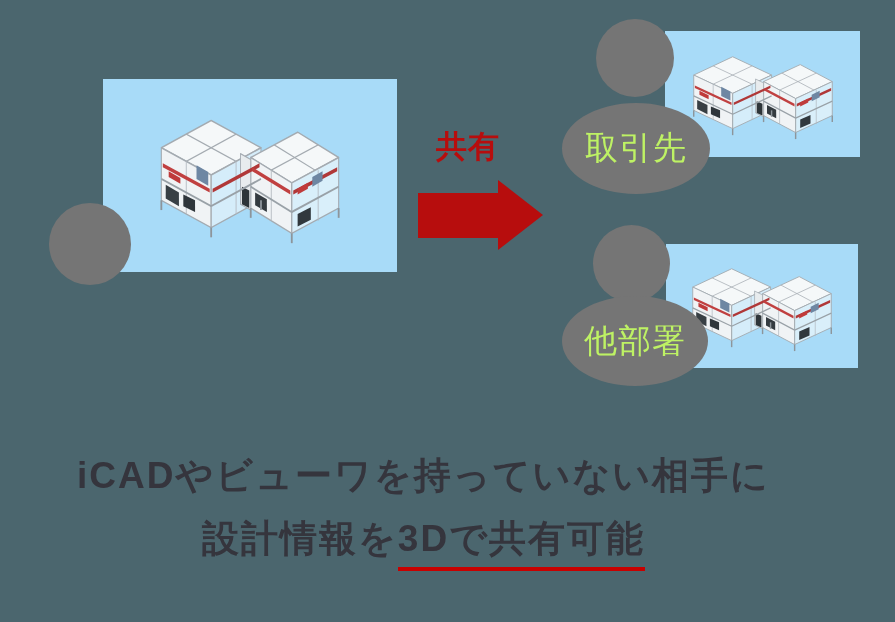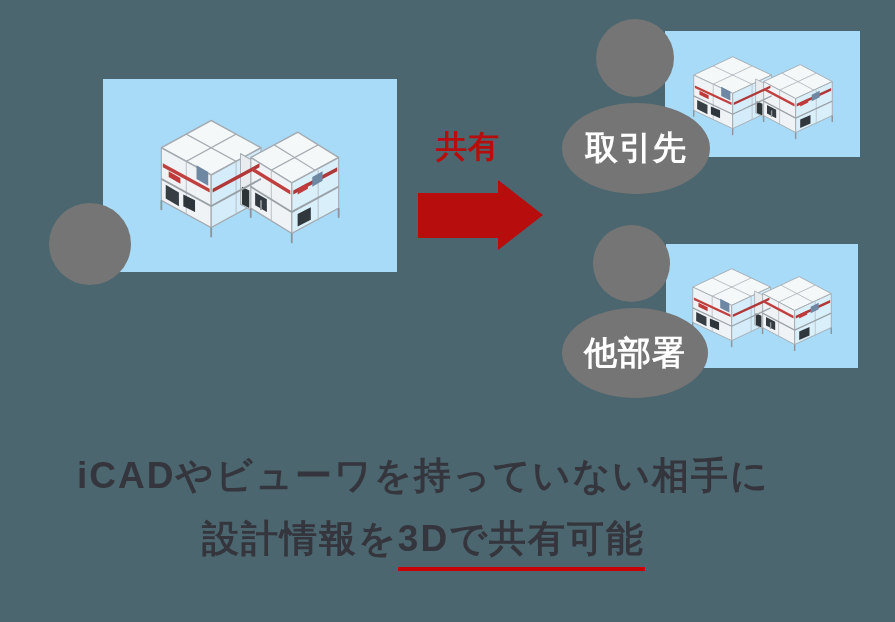--- a/index.html
+++ b/index.html
@@ -21,23 +21,23 @@
   .person-head{position:absolute;background:var(--person-gray);border-radius:50%;z-index:2;}
   .person-body{
     position:absolute;background:var(--person-gray);border-radius:50%;z-index:2;
     display:flex;align-items:center;justify-content:center;
   }
   .head-designer{left:49px;top:203px;width:82px;height:82px;}
   .body-designer{left:15px;top:287px;width:148px;height:89px;}
   .head-partner{left:596px;top:19px;width:78px;height:78px;}
   .body-partner{left:562px;top:103px;width:148px;height:91px;}
   .head-dept{left:593px;top:225px;width:77px;height:77px;}
-  .body-dept{left:562px;top:308px;width:146px;height:90px;}
+  .body-dept{left:562px;top:296px;width:146px;height:90px;}
   .person-label{
-    color:#ffffff;font-weight:bold;font-size:33px;letter-spacing:1px;white-space:nowrap;
+    color:#bef264;font-weight:normal;font-size:33px;letter-spacing:1px;white-space:nowrap;
   }
   .share-label{
     position:absolute;left:436px;top:126px;z-index:2;white-space:nowrap;
     color:var(--accent-red);font-weight:bold;font-size:31px;letter-spacing:1px;
   }
   .arrow-body{position:absolute;left:418px;top:193px;width:81px;height:45px;background:var(--accent-red);z-index:2;}
   .arrow-head{
     position:absolute;left:498px;top:180px;width:0;height:0;z-index:2;
     border-left:45px solid var(--accent-red);
     border-top:35px solid transparent;border-bottom:35px solid transparent;

